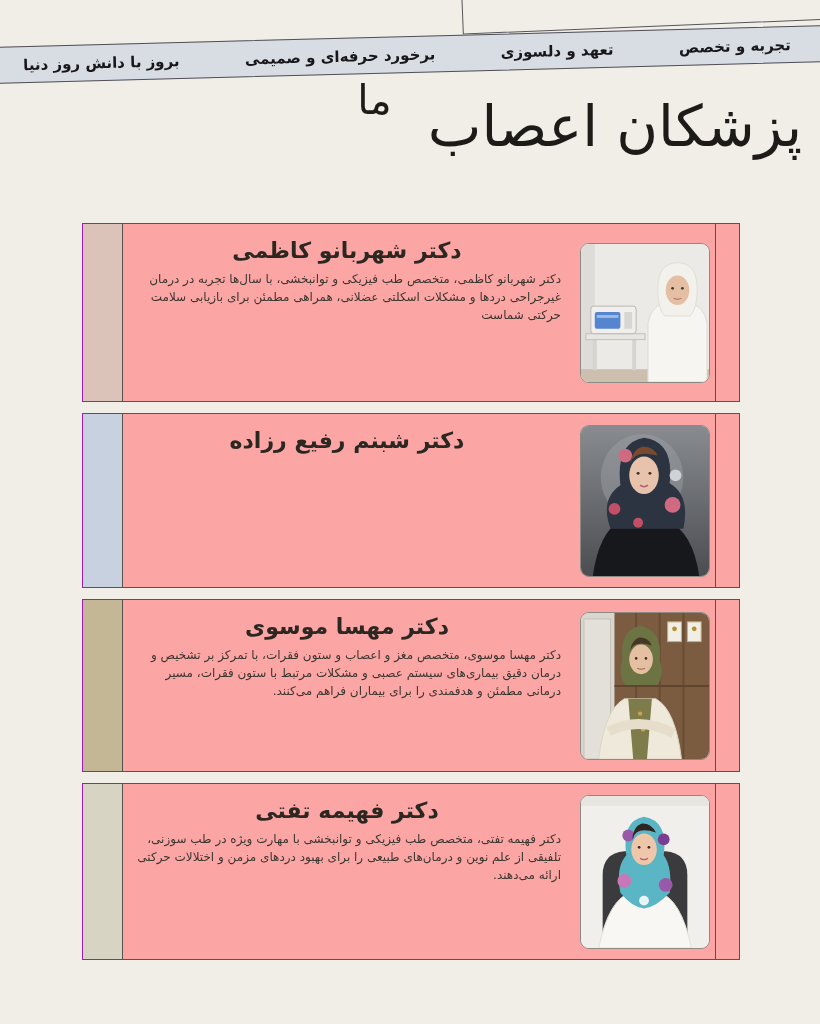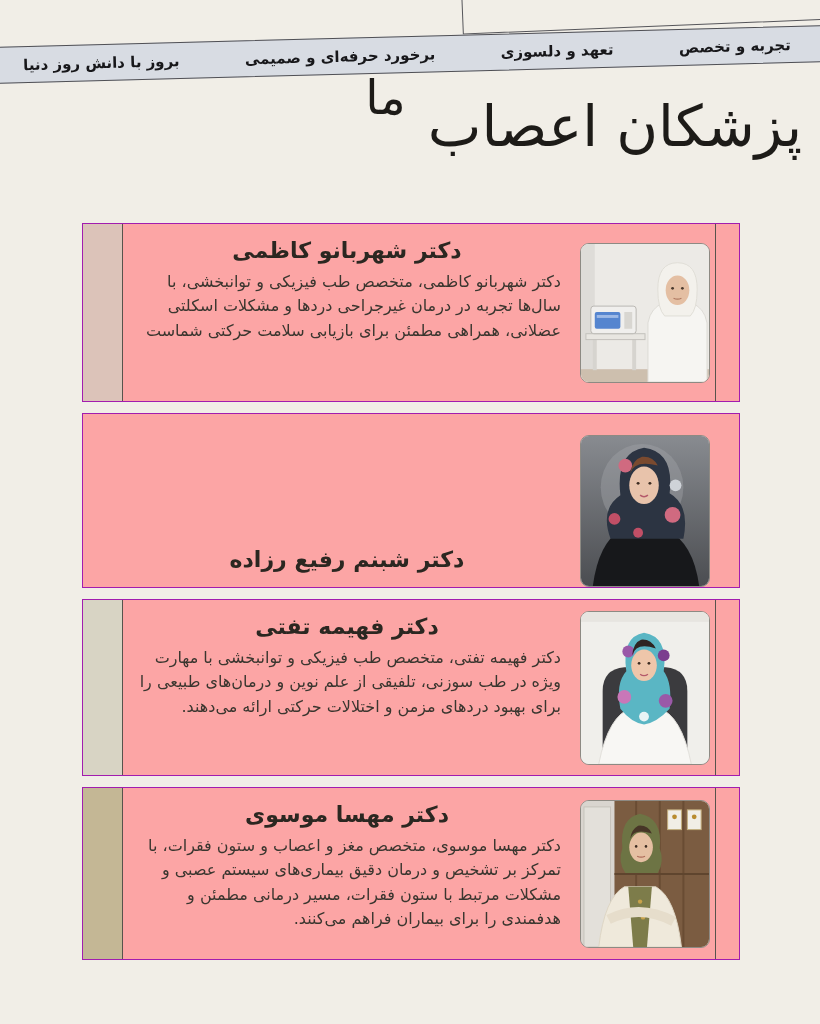--- a/index.html
+++ b/index.html
@@ -37,23 +37,23 @@
   .page-title {
     position:absolute; top:92px; right:18px;
     direction:rtl; text-align:right;
     font-size:57px; font-weight:500; color:#1d1b18;
     letter-spacing:-1px;
     line-height:1.2;
     z-index:2;
   }
   .page-title .title-sup {
     display:inline-block;
-    font-size:48px;
+    font-size:41px;
     position:relative; top:-32px;
-    margin-right:4px;
+    margin-right:18px;
   }
 
   
   .cards {
     position:absolute; top:223px; left:82px; width:658px;
     display:flex; flex-direction:column; gap:11px;
   }
   .card {
     display:flex; flex-direction:row;
     background:#fca5a5;
@@ -64,21 +64,21 @@
     flex:1; min-width:0;
     direction:rtl;
     padding:12px 14px 8px 10px;
   }
   .card-name {
     font-size:22px; font-weight:bold; color:#2b2721;
     text-align:center;
     margin:2px 0 7px;
   }
   .card-bio {
-    font-size:16px; line-height:1.52; color:#3a362f;
+    font-size:12px; line-height:1.52; color:#3a362f;
     text-align:right;
   }
   .card-photo-wrap {
     flex:none; width:140px;
     display:flex; align-items:center; justify-content:center;
   }
   .photo {
     width:130px; display:block;
     border-radius:9px;
     border:1px solid #8d8a83;
@@ -86,21 +86,21 @@
     background:#ddd;
   }
   .photo svg { display:block; width:100%; height:100%; }
   .photo-1 { height:140px; }
   .photo-2 { height:152px; }
   .photo-3 { height:154px; }
   .photo-4 { height:148px; }
   .card-rightcol { flex:none; width:24px; border-left:1px solid #57534c; }
 
   .card-1 { min-height:179px; }
-  .card-2 { min-height:175px;align-items:flex-end; }
+  .card-2 { min-height:175px; }
   .card-3 { min-height:177px; }
   .card-4 { min-height:173px; }
 </style>
 </head>
 <body>
 
 <div class="ribbon-sliver"></div>
 
 <div class="ribbon">
   <span class="ribbon-item">تجربه و تخصص</span>
@@ -168,50 +168,20 @@
           <circle cx="45" cy="30" r="7" fill="#d06a80"></circle>
           <circle cx="34" cy="84" r="6" fill="#c14f66"></circle>
           <circle cx="93" cy="80" r="8" fill="#d06a80"></circle>
           <circle cx="96" cy="50" r="6" fill="#cfd3d8"></circle>
           <circle cx="58" cy="98" r="5" fill="#c14f66"></circle>
           <ellipse cx="64" cy="50" rx="15" ry="19" fill="#e8c3ab"></ellipse>
           <path d="M50 38 Q54 24 78 30 Q73 20 62 21 Q52 24 50 38 Z" fill="#7a4a2f"></path>
           <circle cx="58" cy="48" r="1.5" fill="#3c2c22"></circle>
           <circle cx="70" cy="48" r="1.5" fill="#3c2c22"></circle>
           <path d="M60 60 Q64 63 68 60" stroke="#b4596b" stroke-width="1.6" fill="none"></path>
-        </svg>
-      </span>
-    </div>
-    <div class="card-rightcol"></div>
-  </article>
-
-  <article class="card card-3">
-    <div class="card-accent" style="background: rgb(216, 212, 196);"></div>
-    <div class="card-main">
-      <h2 class="card-name" dir="rtl">دکتر فهیمه تفتی</h2>
-      <p class="card-bio" dir="rtl">دکتر فهیمه تفتی، متخصص طب فیزیکی و توانبخشی با مهارت ویژه در طب سوزنی، تلفیقی از علم نوین و درمان‌های طبیعی را برای بهبود دردهای مزمن و اختلالات حرکتی ارائه می‌دهند.</p>
-    </div>
-    <div class="card-photo-wrap">
-      <span class="photo photo-3" role="img" aria-label="دکتر فهیمه تفتی با روسری گل‌دار بنفش و فیروزه‌ای روی صندلی مطب">
-        <svg viewBox="0 0 130 154" preserveAspectRatio="none" aria-hidden="true">
-          <rect width="130" height="154" fill="#f0efeb"></rect>
-          <rect x="0" y="0" width="130" height="10" fill="#e7e5e0"></rect>
-          <path d="M22 154 L22 80 Q22 58 44 56 L86 56 Q108 58 108 80 L108 154 Z" fill="#3b3b3e"></path>
-          <path d="M18 154 Q28 104 52 97 L78 97 Q102 104 112 154 Z" fill="#f8f7f4" stroke="#e2e0da"></path>
-          <path d="M46 60 Q41 25 64 21 Q89 25 84 60 Q93 72 90 98 Q77 112 64 114 Q51 112 40 98 Q35 72 46 60 Z" fill="#5ab6c4"></path>
-          <circle cx="48" cy="40" r="6" fill="#9a59a8"></circle>
-          <circle cx="84" cy="44" r="6" fill="#7b3d8f"></circle>
-          <circle cx="44" cy="86" r="7" fill="#c977b8"></circle>
-          <circle cx="86" cy="90" r="7" fill="#9a59a8"></circle>
-          <circle cx="64" cy="106" r="5" fill="#e9f4f5"></circle>
-          <ellipse cx="64" cy="54" rx="13" ry="16" fill="#eec6aa"></ellipse>
-          <path d="M52 44 Q56 30 76 37 Q71 27 61 28 Q53 31 52 44 Z" fill="#2e2522"></path>
-          <circle cx="59" cy="52" r="1.4" fill="#3c2c22"></circle>
-          <circle cx="69" cy="52" r="1.4" fill="#3c2c22"></circle>
-          <path d="M60 63 Q64 66 68 63" stroke="#b4596b" stroke-width="1.4" fill="none"></path>
         </svg>
       </span>
     </div>
     <div class="card-rightcol"></div>
   </article>
 
   <article class="card card-4">
     <div class="card-accent" style="background: rgb(196, 183, 149);"></div>
     <div class="card-main">
       <h2 class="card-name" dir="rtl">دکتر مهسا موسوی</h2>
@@ -241,13 +211,43 @@
           <path d="M50 38 Q54 27 72 33 Q68 24 58 25 Q51 29 50 38 Z" fill="#473527"></path>
           <circle cx="56" cy="46" r="1.3" fill="#3c2c22"></circle>
           <circle cx="66" cy="46" r="1.3" fill="#3c2c22"></circle>
           <path d="M57 56 Q61 58 65 56" stroke="#ad6a58" stroke-width="1.3" fill="none"></path>
         </svg>
       </span>
     </div>
     <div class="card-rightcol"></div>
   </article>
 
+  <article class="card card-3">
+    <div class="card-accent" style="background: rgb(216, 212, 196);"></div>
+    <div class="card-main">
+      <h2 class="card-name" dir="rtl">دکتر فهیمه تفتی</h2>
+      <p class="card-bio" dir="rtl">دکتر فهیمه تفتی، متخصص طب فیزیکی و توانبخشی با مهارت ویژه در طب سوزنی، تلفیقی از علم نوین و درمان‌های طبیعی را برای بهبود دردهای مزمن و اختلالات حرکتی ارائه می‌دهند.</p>
+    </div>
+    <div class="card-photo-wrap">
+      <span class="photo photo-3" role="img" aria-label="دکتر فهیمه تفتی با روسری گل‌دار بنفش و فیروزه‌ای روی صندلی مطب">
+        <svg viewBox="0 0 130 154" preserveAspectRatio="none" aria-hidden="true">
+          <rect width="130" height="154" fill="#f0efeb"></rect>
+          <rect x="0" y="0" width="130" height="10" fill="#e7e5e0"></rect>
+          <path d="M22 154 L22 80 Q22 58 44 56 L86 56 Q108 58 108 80 L108 154 Z" fill="#3b3b3e"></path>
+          <path d="M18 154 Q28 104 52 97 L78 97 Q102 104 112 154 Z" fill="#f8f7f4" stroke="#e2e0da"></path>
+          <path d="M46 60 Q41 25 64 21 Q89 25 84 60 Q93 72 90 98 Q77 112 64 114 Q51 112 40 98 Q35 72 46 60 Z" fill="#5ab6c4"></path>
+          <circle cx="48" cy="40" r="6" fill="#9a59a8"></circle>
+          <circle cx="84" cy="44" r="6" fill="#7b3d8f"></circle>
+          <circle cx="44" cy="86" r="7" fill="#c977b8"></circle>
+          <circle cx="86" cy="90" r="7" fill="#9a59a8"></circle>
+          <circle cx="64" cy="106" r="5" fill="#e9f4f5"></circle>
+          <ellipse cx="64" cy="54" rx="13" ry="16" fill="#eec6aa"></ellipse>
+          <path d="M52 44 Q56 30 76 37 Q71 27 61 28 Q53 31 52 44 Z" fill="#2e2522"></path>
+          <circle cx="59" cy="52" r="1.4" fill="#3c2c22"></circle>
+          <circle cx="69" cy="52" r="1.4" fill="#3c2c22"></circle>
+          <path d="M60 63 Q64 66 68 63" stroke="#b4596b" stroke-width="1.4" fill="none"></path>
+        </svg>
+      </span>
+    </div>
+    <div class="card-rightcol"></div>
+  </article>
+
 </div>
 
 </body></html>

